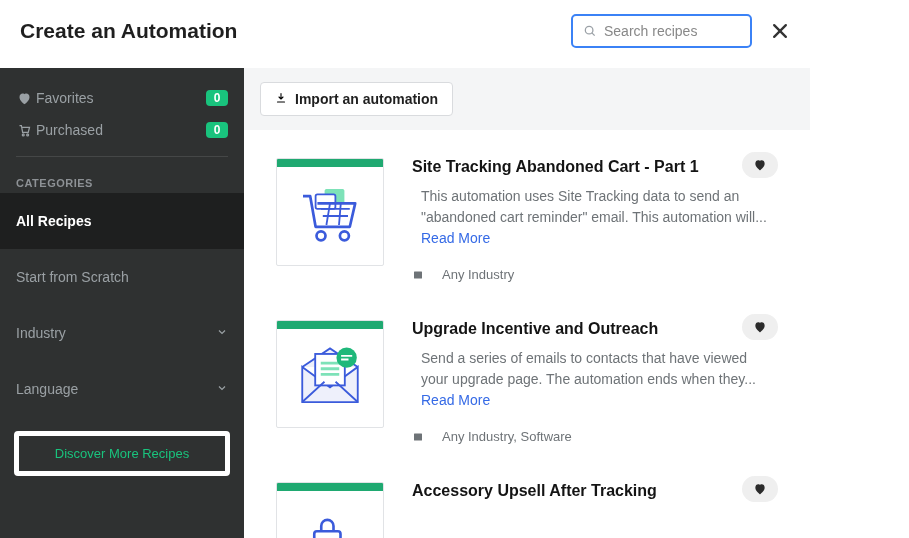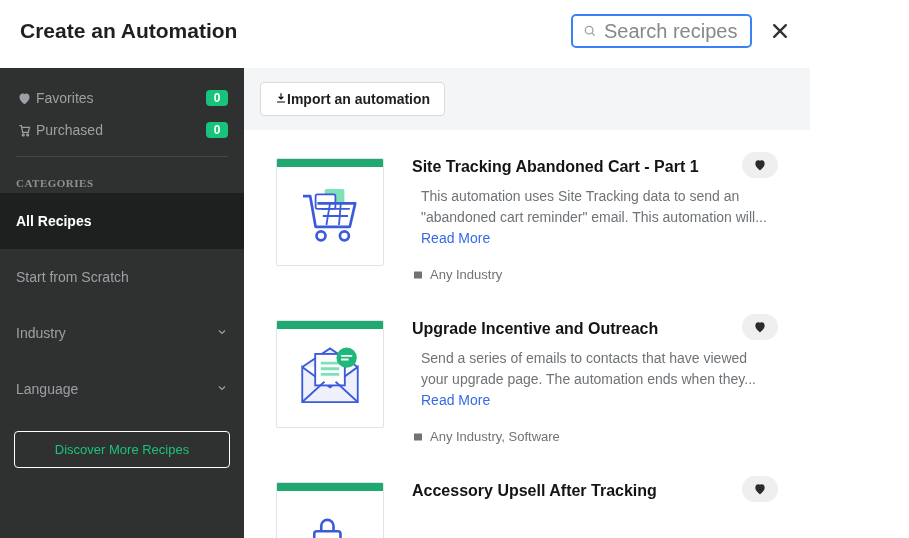--- a/index.html
+++ b/index.html
@@ -3,48 +3,48 @@
 <meta charset="utf-8">
 <style>
 * { margin: 0; padding: 0; box-sizing: border-box; }
 body { font-family: -apple-system, BlinkMacSystemFont, "Segoe UI", Helvetica, Arial, sans-serif; width: 909px; height: 538px; overflow: hidden; background: #fff; color: #1b1b1b; }
 .modal { width: 810px; height: 538px; display: flex; flex-direction: column; }
 .header { display: flex; align-items: center; justify-content: space-between; padding: 14px 20px 20px 20px; border-bottom: 0; }
 .header-title { font-size: 21px; font-weight: 600; color: #1f1f1f; }
 .header-right { display: flex; align-items: center; gap: 18px; }
 .search-wrap { display: flex; align-items: center; border: 2px solid #3b82f6; border-radius: 5px; padding: 4px 10px; width: 181px; height: 34px; }
 .search-icon { color: #9aa0a6; margin-right: 7px; display: inline-flex; }
-.search-input { border: none; outline: none; font-size: 20px; color: #555; width: 100%; }
+.search-input { border: none; outline: none; font-size: 14px; color: #555; width: 100%; }
 .search-input::placeholder { color: #888; }
 .close-btn { color: #333; cursor: pointer; display: inline-flex; }
 .body { display: flex; flex: 1; overflow: hidden; }
 .sidebar { width: 244px; background: #2f3131; color: #c7cbcf; display: flex; flex-direction: column; padding-top: 14px; height: 100%; }
 .side-item { display: flex; align-items: center; justify-content: space-between; padding: 8px 16px; font-size: 14px; color: #9aa0a4; cursor: pointer; }
 .side-item-left { display: flex; align-items: center; gap: 4px; }
 .side-ico { width: 16px; height: 16px; display: inline-flex; align-items: center; justify-content: center; color: #9aa0a4; }
 .count-badge { background: #19c37d; color: #fff; font-size: 12px; font-weight: 600; border-radius: 4px; padding: 1px 7px; min-width: 22px; text-align:center; }
 .side-divider { border: none; border-top: 1px solid #454747; margin: 10px 16px; }
-.cat-head { font-size: 11px; letter-spacing: .5px; color: #8d9195; padding: 10px 16px 4px; font-weight: 600; font-family: Liberation Serif, serif; }
+.cat-head { font-size: 11px; letter-spacing: .5px; color: #8d9195; padding: 10px 16px 4px; font-weight: 600; }
 .cat-item { display: flex; align-items: center; justify-content: space-between; padding: 20px 16px; font-size: 14px; color: #9aa0a4; cursor: pointer; }
 .cat-item.active { background: #1e1f1f; color: #fff; font-weight: 600; }
 .cat-caret { color: #9aa0a4; }
-.discover { margin: 14px 14px 0 14px; border: 1px solid #ffffff; color: #19c37d; background: transparent; border-radius: 4px; padding: 10px 0; font-size: 13px; font-weight: 500; cursor: pointer; }
+.discover { margin: 14px 14px 0 14px; border: 5px solid #ffffff; color: #19c37d; background: transparent; border-radius: 4px; padding: 10px 0; font-size: 13px; font-weight: 500; cursor: pointer; }
 .main { flex: 1; background: #f4f5f6; display: flex; flex-direction: column; overflow: hidden; position: relative; }
 .topbar { background: #f4f5f6; padding: 14px 16px; }
-.import-btn { background: #fff; border: 1px solid #d9dbde; border-radius: 4px; padding: 8px 14px; font-size: 14px; font-weight: 600; color: #1f1f1f; display: inline-flex; align-items: center; cursor: pointer; }
+.import-btn { background: #fff; border: 1px solid #d9dbde; border-radius: 4px; padding: 8px 14px; font-size: 14px; font-weight: 600; color: #1f1f1f; display: inline-flex; align-items: center; gap: 8px; cursor: pointer; }
 .list { background: #fff; flex: 1; overflow-y: auto; padding: 18px 32px 0 32px; }
 .recipe { display: flex; gap: 28px; padding: 10px 0 28px 0; position: relative; }
 .thumb { flex: 0 0 108px; height: 108px; border: 1px solid #e1e3e6; border-radius: 2px; background: #fff; overflow: hidden; display: flex; flex-direction: column; }
 .thumb-bar { height: 8px; background: #1fa971; }
 .thumb-body { flex: 1; display: flex; align-items: center; justify-content: center; }
 .recipe-info { flex: 1; }
 .recipe-title { font-size: 16px; font-weight: 700; color: #141414; margin-bottom: 10px; }
 .recipe-desc { font-size: 14px; color: #6e7377; line-height: 1.5; margin-left: 9px; }
 .recipe-desc a { color: #356ae6; text-decoration: none; cursor: pointer; }
-.recipe-tags { margin-top: 18px; display: flex; align-items: center; gap: 6px; color: #6e7377; font-size: 13px; }
+.recipe-tags { margin-top: 18px; display: flex; align-items: center; gap: 18px; color: #6e7377; font-size: 13px; }
 .tag-ico { display: inline-flex; }
 .fav-pill { position: absolute; top: 4px; right: 0; background: #efefef; border-radius: 16px; width: 36px; height: 26px; display: flex; align-items: center; justify-content: center; cursor: pointer; }
 .list::-webkit-scrollbar { width: 12px; }
 .list::-webkit-scrollbar-thumb { background: #c4c7ca; border-radius: 6px; }
 </style>
 </head>
 <body>
 
 <div class="modal">
   <div class="header">

